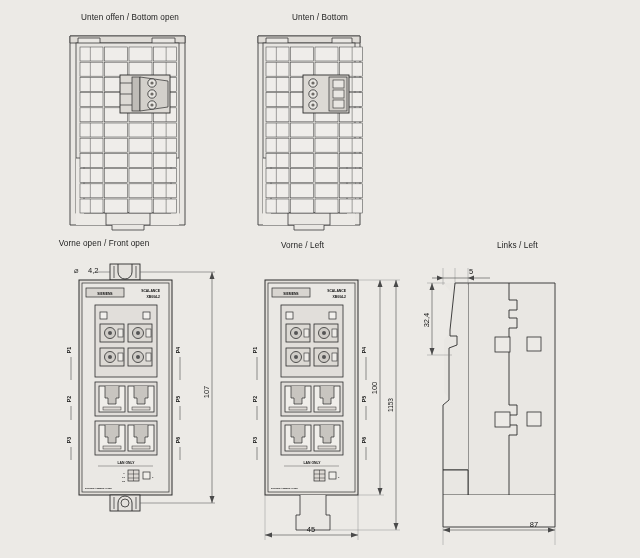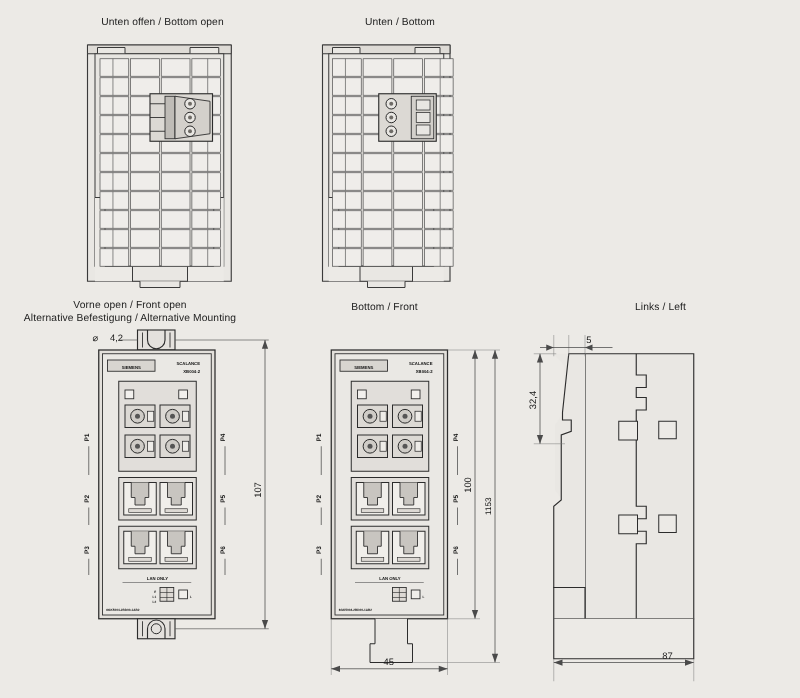--- a/index.html
+++ b/index.html
@@ -38,23 +38,22 @@
   .lbl.micro{font-size:2.5px;font-weight:bold;}
 </style>
 </head>
 <body>
 
 <div class="stage">
 
   <div class="cap ctr" style="left:130px;top:12px;">Unten offen / Bottom open</div>
   <div class="cap ctr" style="left:320px;top:12px;">Unten / Bottom</div>
   <div class="cap ctr" style="left:104px;top:238px;">Vorne open / Front open</div>
-  <div class="cap ctr" style="left:104px;top:249px;">Alternative Befestigung / Alternative Mounting</div>
-  <div class="cap" style="left:281px;top:240px;">Bottom / Front</div>
-  <div class="cap" style="left:508px;top:240px;">Links / Left</div>
+  <div class="cap" style="left:281px;top:240px;">Vorne / Left</div>
+  <div class="cap" style="left:497px;top:240px;">Links / Left</div>
 
   <svg width="640" height="558" viewBox="0 0 640 558">
     <defs>
       <g id="ventgrid">
         
       </g>
     </defs>
 
     <g>
 

